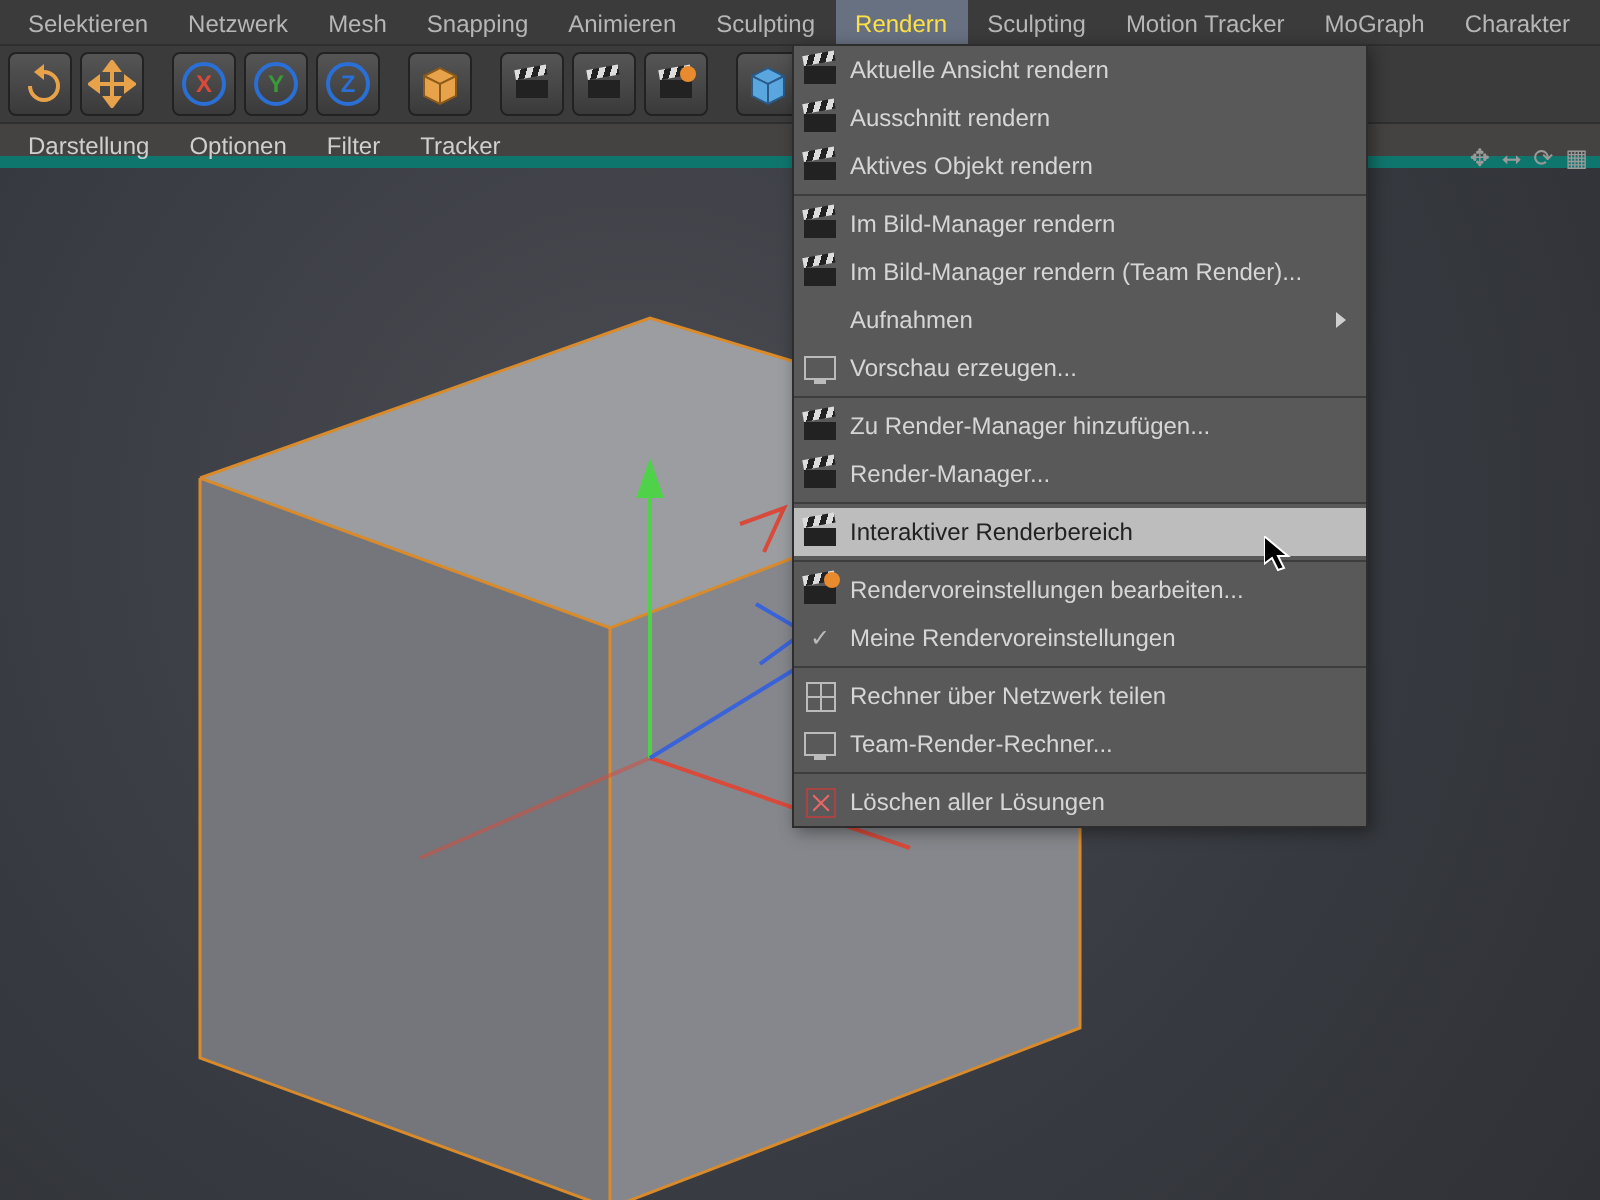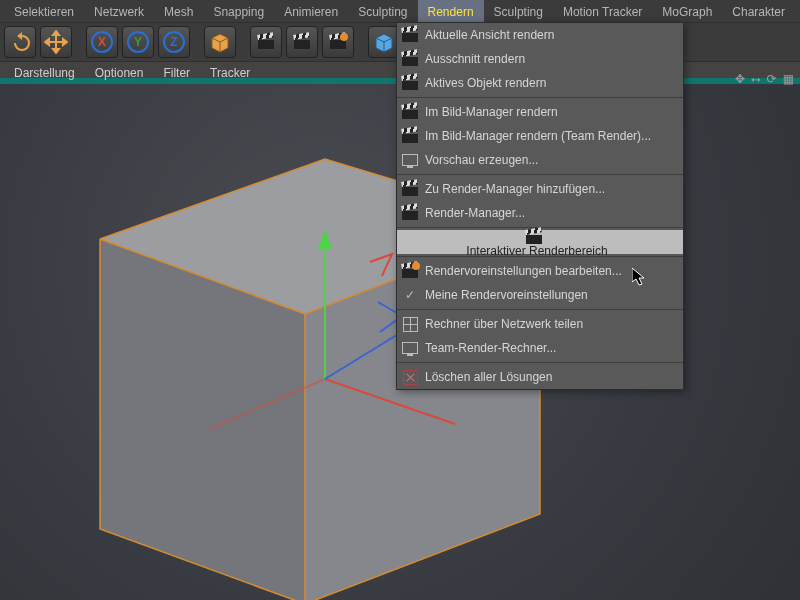--- a/index.html
+++ b/index.html
@@ -69,21 +69,21 @@
 }
 .dropdown .ditem .dicon {
   width: 18px; height: 18px; margin-right: 6px;
   display: flex; align-items: center; justify-content: center;
 }
 .dropdown .ditem .dlabel { flex: 1; white-space: nowrap; }
 .dropdown .ditem .arrow {
   width: 0; height: 0; border-top: 4px solid transparent;
   border-bottom: 4px solid transparent; border-left: 5px solid #cfcfcf;
 }
-.dropdown .ditem.highlight { background: #bdbdbd; color: #222; flex-direction: column; }
+.dropdown .ditem.highlight { background: #bdbdbd; color: #222; }
 .dropdown .dsep { height: 1px; background: #3d3d3d; margin: 2px 0; }
 
 .clap { width: 16px; height: 14px; position: relative; }
 .clap .top { position: absolute; top: 0; left: 0; width: 16px; height: 5px; background: repeating-linear-gradient(115deg,#ddd 0 3px,#222 3px 6px); transform-origin: left bottom; transform: rotate(-10deg); }
 .clap .body { position: absolute; top: 5px; left: 0; width: 16px; height: 9px; background: #222; }
 
 .gear-dot { position: absolute; right: -2px; top: -2px; width: 8px; height: 8px; background: #e88b2f; border-radius: 50%; }
 
 .check { color: #bbb; font-size: 12px; }
 
@@ -300,20 +300,25 @@
   <div class="ditem">
     <span class="dicon">
         <span class="clap">
           <span class="top"></span>
           <span class="body"></span>
         </span>
       </span>
     <span class="dlabel">Im Bild-Manager rendern (Team Render)...</span>
   </div>
   <div class="ditem">
+    <span class="dicon"></span>
+    <span class="dlabel">Aufnahmen</span>
+    <span class="arrow"></span>
+  </div>
+  <div class="ditem">
     <span class="dicon">
         <span class="monitor"></span>
       </span>
     <span class="dlabel">Vorschau erzeugen...</span>
   </div>
   <div class="dsep"></div>
 
   <div class="ditem">
     <span class="dicon">
         <span class="clap">

